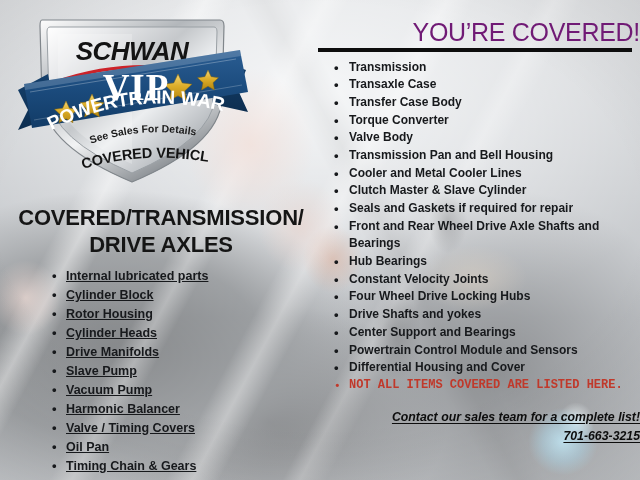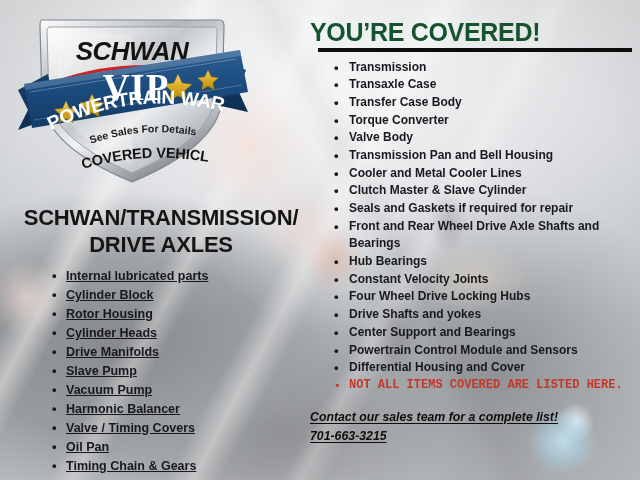--- a/index.html
+++ b/index.html
@@ -76,36 +76,36 @@
     font-size:12.5px; font-weight:bold; color:#17191c;
     line-height:1.52; position:relative; padding-left:14px;text-decoration:underline;
   }
   #left-list li::before {
     content:"\2022"; position:absolute; left:0; top:-1px; font-size:13px; color:#17191c;
   }
 
   
   #right-col { position:absolute; left:310px; top:18px; width:330px; }
   #right-heading {
-    font-size:25px; font-weight:bold; color:#14532d; text-align:left;
+    font-size:25px; font-weight:normal; color:#701a75; text-align:right;
     letter-spacing:-.3px; display:inline-block; width:100%;
   }
   #heading-rule { height:3.5px; background:#0d0d0d; margin:1px 8px 0 8px; }
   #right-list { list-style:none; margin:7px 0 0 24px; }
   #right-list li {
     font-size:12px; font-weight:bold; color:#17191c;
     line-height:1.475; position:relative; padding-left:15px;
   }
   #right-list li::before {
     content:"\2022"; position:absolute; left:0; top:-1px; font-size:13px; color:#17191c;
   }
   #right-list li.note { color:#c0392b;font-family:Liberation Mono, monospace; }
   #right-list li.note::before { color:#c0392b; font-size:11px; top:1px; }
 
-  #contact { margin:12px 0 0 0; text-align:left; }
+  #contact { margin:12px 0 0 0; text-align:right; }
   #contact-line {
     font-size:12.3px; font-weight:bold; font-style:italic; color:#0d0d0d;
     text-decoration:underline; text-underline-offset:2px; display:inline-block;
   }
   #contact-phone {
     font-size:12.3px; font-weight:bold; font-style:italic; color:#0d0d0d;
     text-decoration:underline; text-underline-offset:2px; display:inline-block; margin-top:4px;
   }
 </style>
 </head>
@@ -197,21 +197,21 @@
       </text>
 
       <text font-family="'Liberation Sans',sans-serif" font-size="14.5" font-weight="bold" fill="#131313" letter-spacing="-0.2">
         <textPath href="#arcCovered" startOffset="7%">COVERED VEHICLE</textPath>
       </text>
     </svg>
   </div>
 
   <div id="left-col">
     <div id="left-heading">
-      <span>SCHWAN/TRANSMISSION/</span><br>
+      <span>COVERED/TRANSMISSION/</span><br>
       <span>DRIVE AXLES</span>
     </div>
     <ul id="left-list">
       <li>Internal lubricated parts</li>
       <li>Cylinder Block</li>
       <li>Rotor Housing</li>
       <li>Cylinder Heads</li>
       <li>Drive Manifolds</li>
       <li>Slave Pump</li>
       <li>Vacuum Pump</li>

